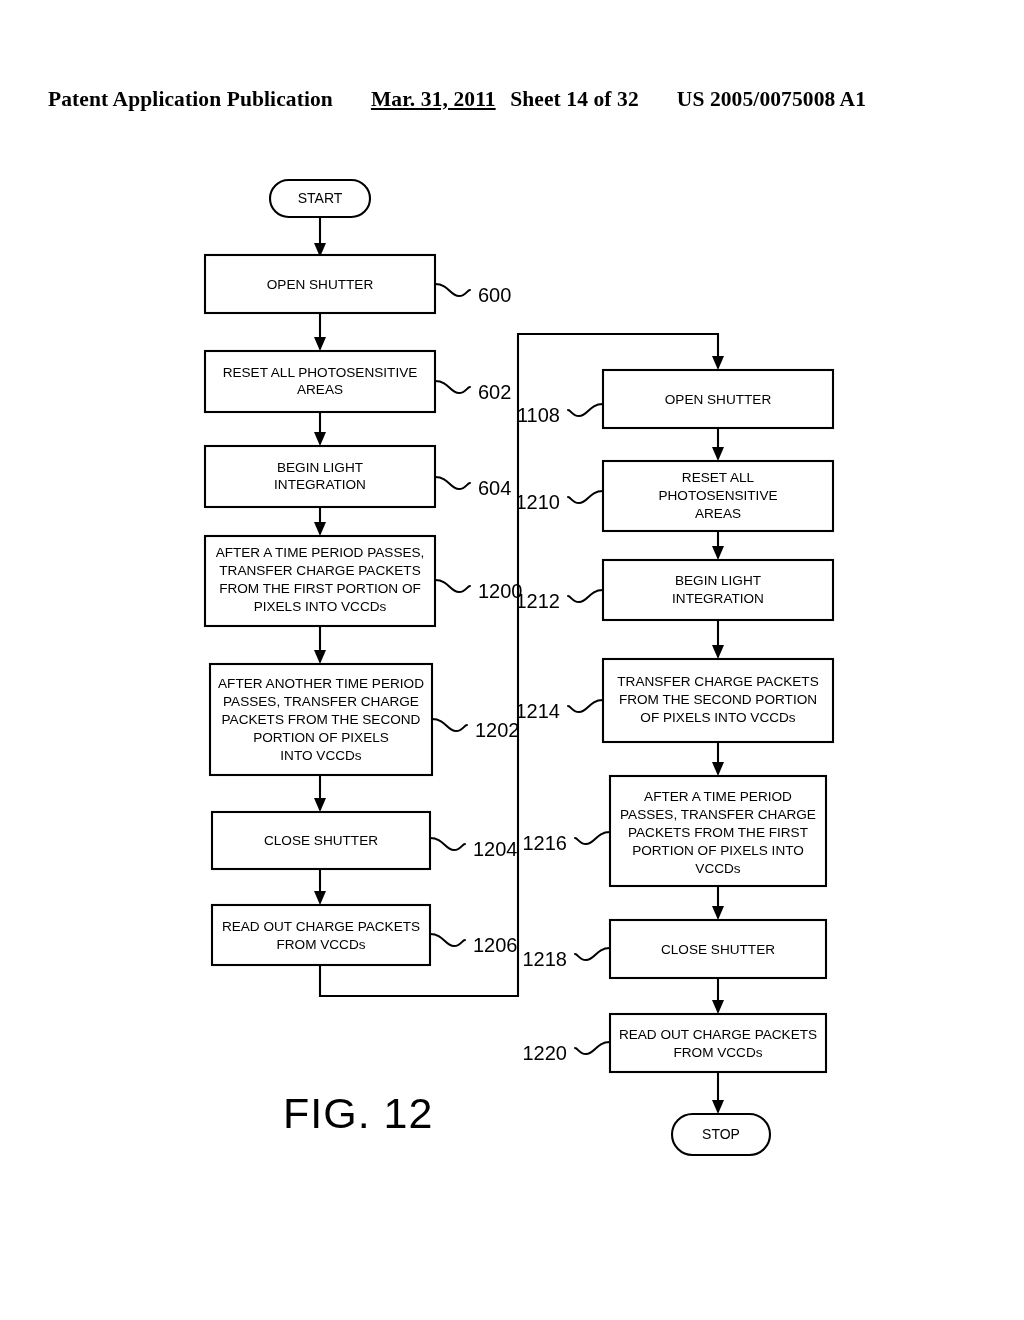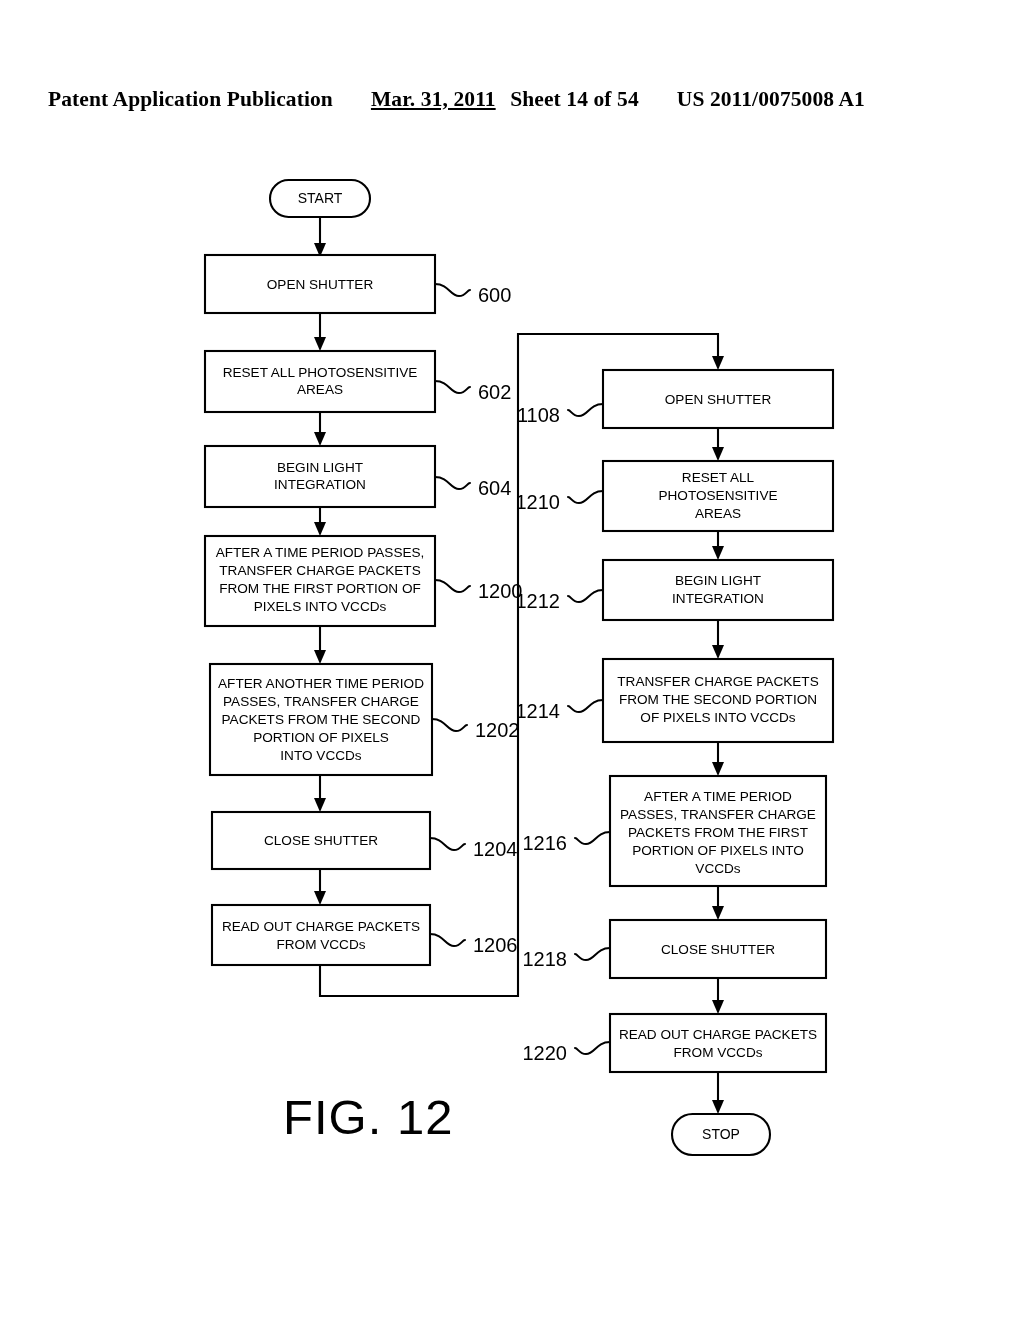--- a/index.html
+++ b/index.html
@@ -91,39 +91,39 @@
     stroke-linecap: round;
   }
   .arrowhead { fill: #000000; }
 
   
   #fig-caption {
     position: absolute;
     left: 283px;
     top: 1089px;
     font-family: "Liberation Sans", sans-serif;
-    font-size: 49px;
+    font-size: 43px;
     letter-spacing: 1px;
     white-space: nowrap;
   }
 </style>
 </head>
 <body>
 
 <div id="page">
 
   <div id="pub-header">
     <span class="h-seg">Patent Application Publication</span>
     <span class="gap-a"></span>
     <span class="date-sheet">
       <span class="d1">Mar. 31, 2011</span>
-      <span>Sheet 14 of 54</span>
+      <span>Sheet 14 of 32</span>
     </span>
     <span class="gap-b"></span>
-    <span class="h-seg">US 2011/0075008 A1</span>
+    <span class="h-seg">US 2005/0075008 A1</span>
   </div>
 
   <svg id="flow" viewBox="0 0 1024 1320">
 
     <g>
 
       <g>
         <line class="conn" x1="320" y1="216" x2="320" y2="248"></line>
         <polygon class="arrowhead" points="320,257 314,243 326,243"></polygon>
       </g>

